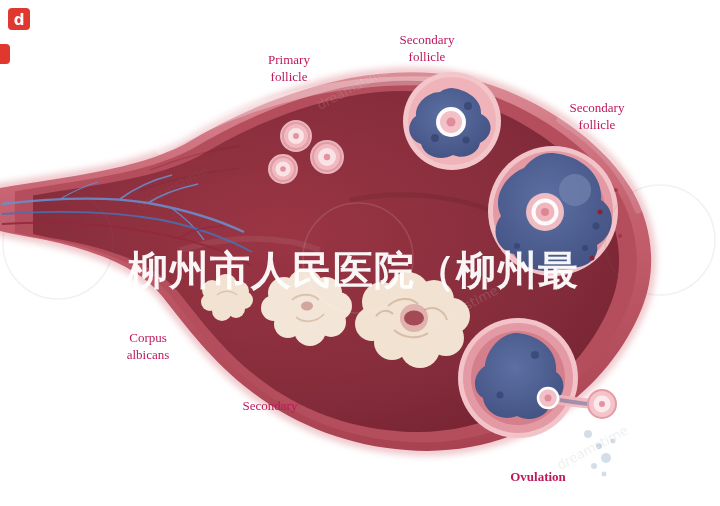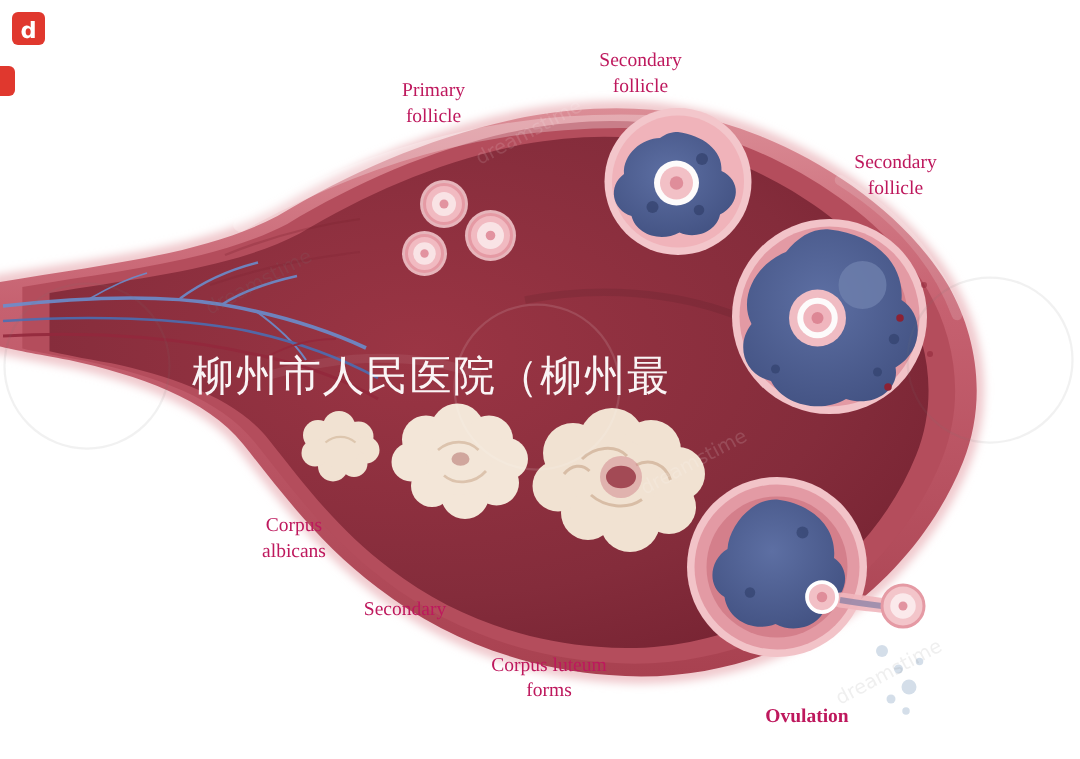--- a/index.html
+++ b/index.html
@@ -7,22 +7,22 @@
     position:relative; width:720px; height:506px; background:#ffffff;
     overflow:hidden; font-family:"Liberation Serif", serif;
   }
   .canvas svg { position:absolute; left:0; top:0; }
   .label {
     position:absolute; transform:translateX(-50%);
     text-align:center; font-size:13px; line-height:1.28;
     color:#be185d; white-space:pre-line; pointer-events:none;
   }
   .cn-watermark {
-    position:absolute; left:128px; top:232px;
-    font-size:28px; font-weight:400; letter-spacing:1px;
+    position:absolute; left:128px; top:243px;
+    font-size:40px; font-weight:700; letter-spacing:1px;
     color:rgba(255,255,255,0.95); white-space:nowrap;
     font-family:"DejaVu Sans", sans-serif;
   }
 </style>
 </head>
 <body>
 
 <div class="canvas">
 
   <svg width="720" height="506" viewBox="0 0 720 506">
@@ -216,22 +216,20 @@
       <rect x="-10" y="44" width="20" height="20" rx="4" fill="#e0382e"></rect>
     </g>
   </svg>
 
   <div class="label" style="left:289px; top:52px;">Primary
 follicle</div>
   <div class="label" style="left:427px; top:32px;">Secondary
 follicle</div>
   <div class="label" style="left:597px; top:100px;">Secondary
 follicle</div>
-  <div class="label" style="left:148px; top:342px;margin-left:48px;">Corpus
+  <div class="label" style="left:148px; top:330px;">Corpus
 albicans</div>
   <div class="label" style="left:270px; top:398px;">Secondary</div>
-  <div class="label" style="left:366px; top:435px;">Corpus luteum
-forms</div>
   <div class="label" style="left:538px; top:469px;font-weight:bold;">Ovulation</div>
 
   <div class="cn-watermark">柳州市人民医院（柳州最</div>
 
 </div>
 
 </body></html>

